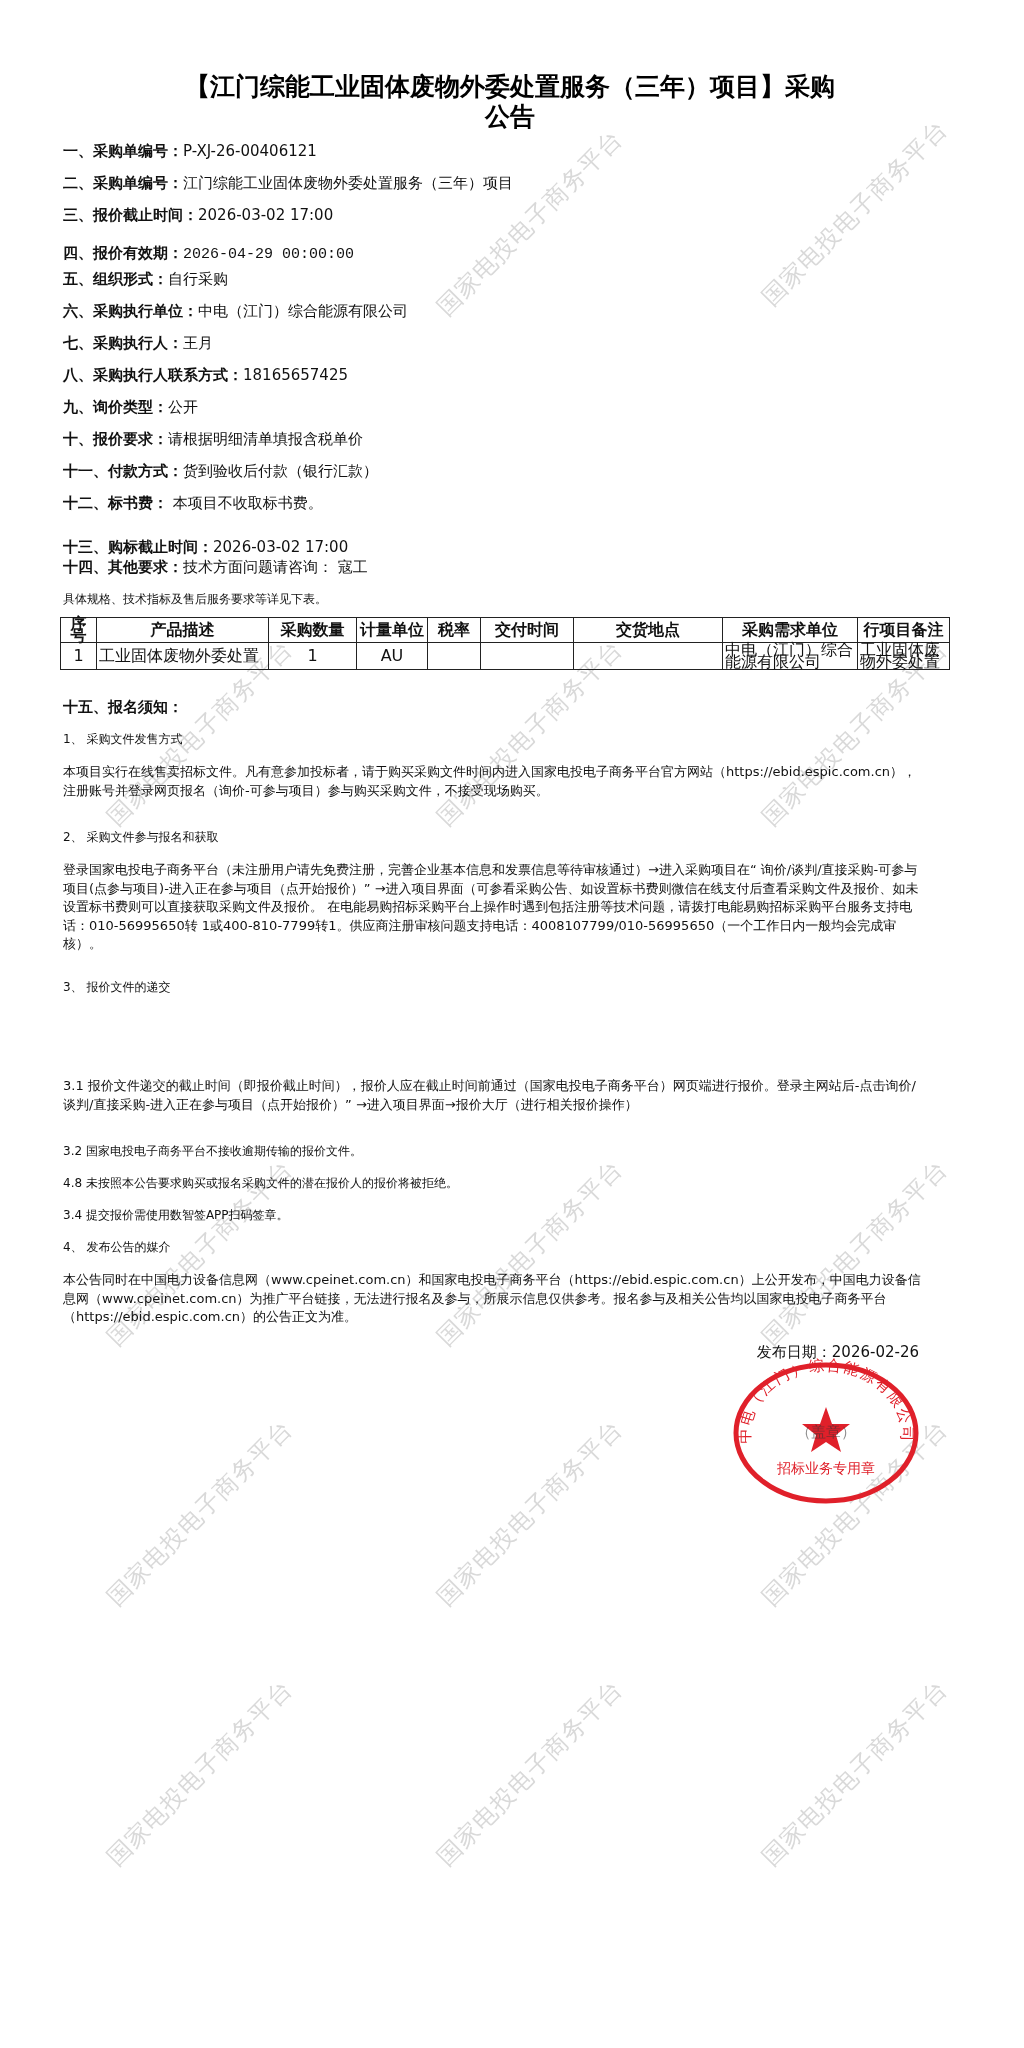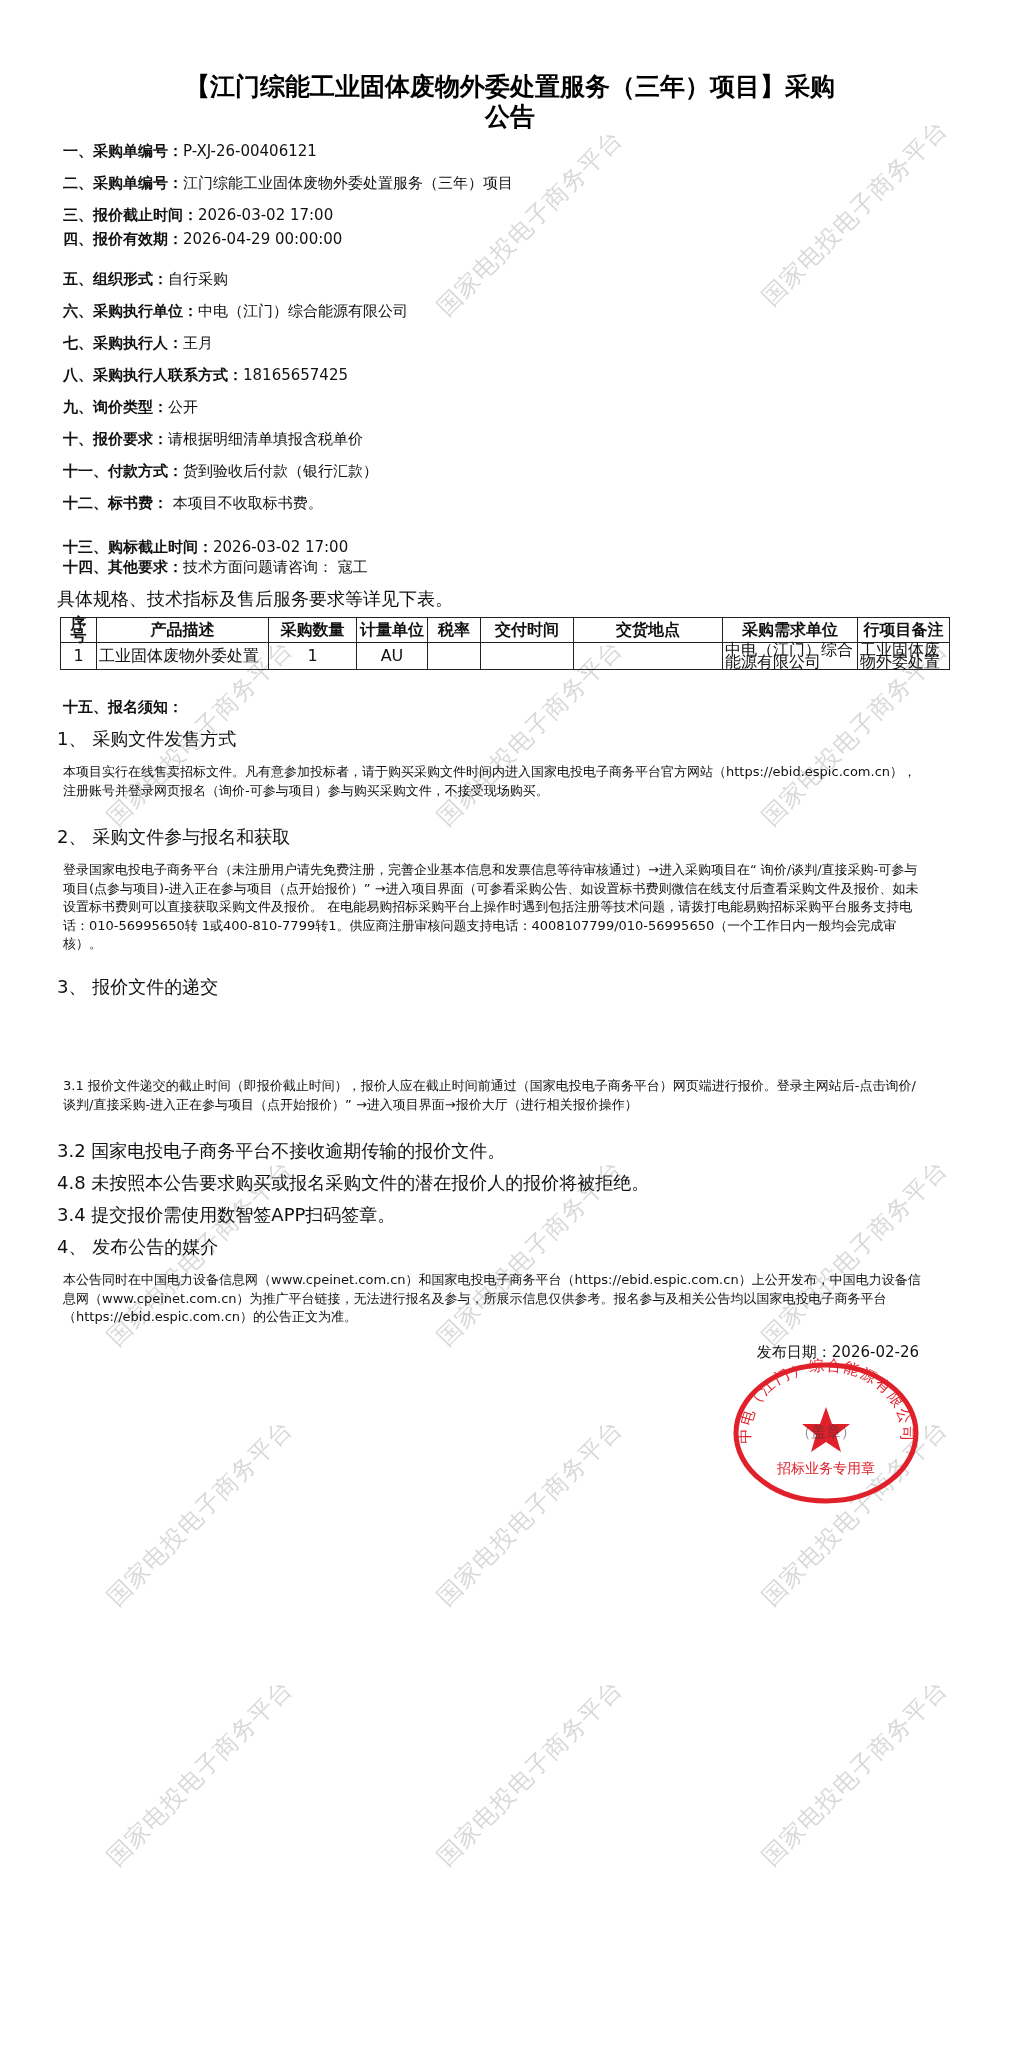--- a/index.html
+++ b/index.html
@@ -15,21 +15,21 @@
     }
     .page { position: absolute; left: 0; top: 0; width: 1024px; z-index: 1; }
     .title {
       position: absolute; left: 60px; top: 72px; width: 900px; text-align: center;
       font-size: 25px; font-weight: bold; line-height: 30px; color: #000;
     }
     .field {
       position: absolute; left: 63px; font-size: 15px; line-height: 20px; white-space: nowrap;
     }
     .field .lbl { font-weight: bold; }
-    .plain { position: absolute; left: 57px; font-size: 18px; line-height: 20px; white-space: nowrap; }
+    .plain { position: absolute; left: 63px; font-size: 12px; line-height: 20px; white-space: nowrap; }
     .para {
       position: absolute; left: 63px; width: 860px; font-size: 13px; line-height: 18.5px;
     }
     .para p { margin: 0; }
     table.items {
       position: absolute; left: 60px; top: 617px; border-collapse: collapse;
       font-size: 16px; line-height: 12px; table-layout: fixed;
     }
     table.items th, table.items td {
       border: 1.5px solid #222; padding: 0 2px; vertical-align: middle;
@@ -68,21 +68,21 @@
 <div class="page">
 
   <div class="title">
     <div>【江门综能工业固体废物外委处置服务（三年）项目】采购</div>
     <div>公告</div>
   </div>
 
   <div class="field" style="top:141px;"><span class="lbl">一、</span><span class="lbl">采购单编号：</span><span>P-XJ-26-00406121</span></div>
   <div class="field" style="top:173px;"><span class="lbl">二、</span><span class="lbl">采购单编号：</span><span>江门综能工业固体废物外委处置服务（三年）项目</span></div>
   <div class="field" style="top:205px;"><span class="lbl">三、</span><span class="lbl">报价截止时间：</span><span>2026-03-02 17:00</span></div>
-  <div class="field" style="top:229px;"><span class="lbl">四、</span><span class="lbl">报价有效期：</span><span>2026-04-29 00:00:00</span></div>
+  <div class="field" style="top:245px;font-family:Liberation Mono, monospace;"><span class="lbl">四、</span><span class="lbl">报价有效期：</span><span>2026-04-29 00:00:00</span></div>
   <div class="field" style="top:269px;"><span class="lbl">五、</span><span class="lbl">组织形式：</span><span>自行采购</span></div>
   <div class="field" style="top:301px;"><span class="lbl">六、</span><span class="lbl">采购执行单位：</span><span>中电（江门）综合能源有限公司</span></div>
   <div class="field" style="top:333px;"><span class="lbl">七、</span><span class="lbl">采购执行人：</span><span>王月</span></div>
   <div class="field" style="top:365px;"><span class="lbl">八、</span><span class="lbl">采购执行人联系方式：</span><span>18165657425</span></div>
   <div class="field" style="top:397px;"><span class="lbl">九、</span><span class="lbl">询价类型：</span><span>公开</span></div>
   <div class="field" style="top:429px;"><span class="lbl">十、</span><span class="lbl">报价要求：</span><span>请根据明细清单填报含税单价</span></div>
   <div class="field" style="top:461px;"><span class="lbl">十一、</span><span class="lbl">付款方式：</span><span>货到验收后付款（银行汇款）</span></div>
   <div class="field" style="top:493px;"><span class="lbl">十二、</span><span class="lbl">标书费：</span><span> 本项目不收取标书费。</span></div>
   <div class="field" style="top:537px;"><span class="lbl">十三、</span><span class="lbl">购标截止时间：</span><span>2026-03-02 17:00</span></div>
   <div class="field" style="top:557px;"><span class="lbl">十四、</span><span class="lbl">其他要求：</span><span>技术方面问题请咨询： 寇工</span></div>

